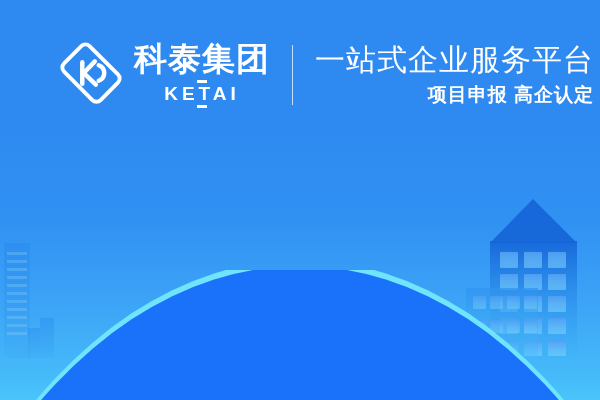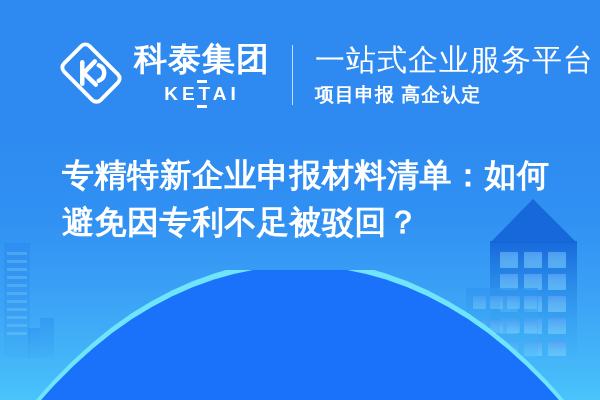--- a/index.html
+++ b/index.html
@@ -145,20 +145,21 @@
     white-space: nowrap;
   }
   .tagline-sub {
     color: #ffffff;
     font-size: 19px;
     font-weight: bold;
     letter-spacing: 1px;
     line-height: 1.45;
     margin-top: 4px;
     white-space: nowrap;
+    text-align: right;
   }
 
   
   .title-block {
     position: absolute;
     left: 62px;
     top: 152px;
     width: 510px;
   }
   .title-line {
@@ -281,18 +282,14 @@
     </div>
 
     <div class="divider"></div>
 
     <div class="tagline">
       <div class="tagline-main">一站式企业服务平台</div>
       <div class="tagline-sub">项目申报 高企认定</div>
     </div>
   </div>
 
-  <div class="title-block">
-    <div class="title-line">专精特新企业申报材料清单：如何</div>
-    <div class="title-line">避免因专利不足被驳回？</div>
-  </div>
 
 </div>
 
 </body></html>

